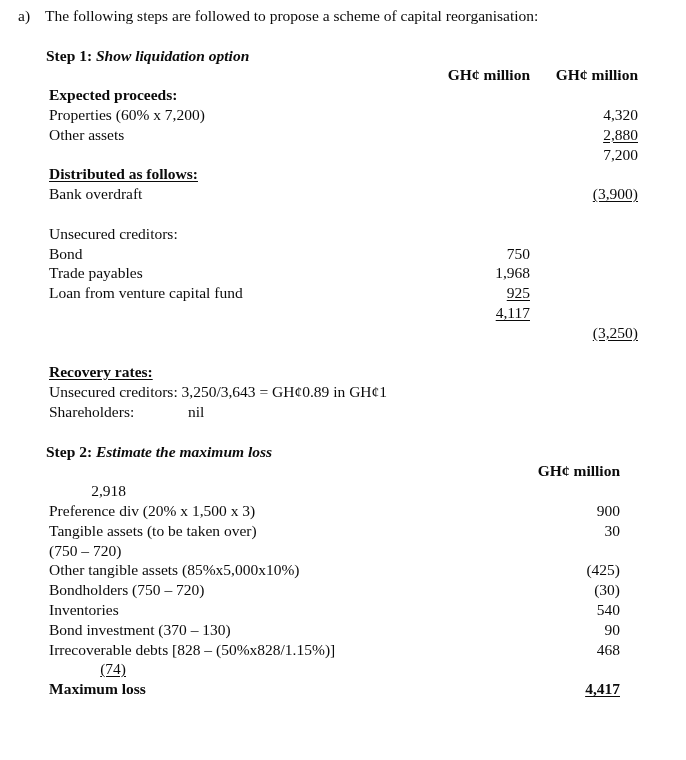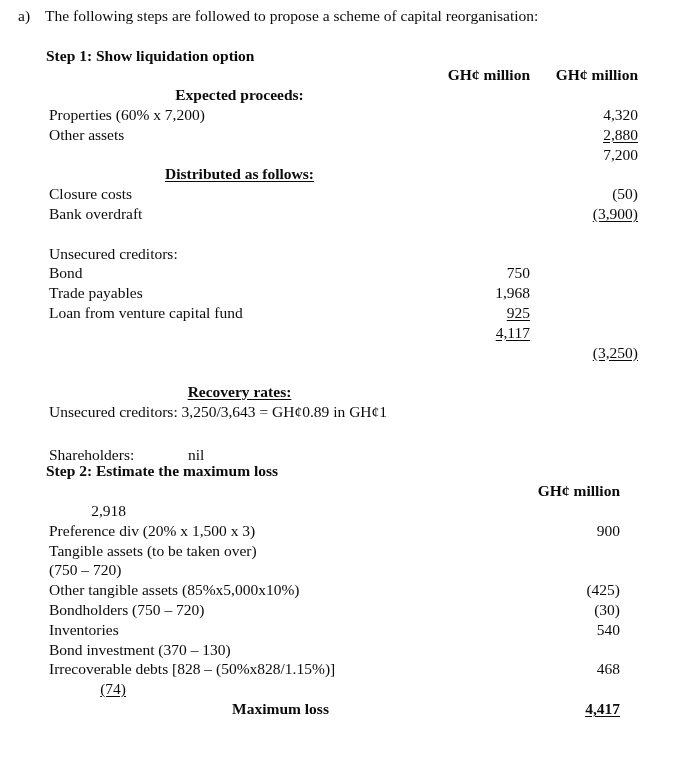--- a/index.html
+++ b/index.html
@@ -14,27 +14,27 @@
     line-height: var(--lh);
     overflow: hidden;
   }
   .page { width: 686px; padding: 6px 48px 0 18px; }
 
   .intro { display: flex; height: var(--lh); }
   .intro .marker { width: 27px; flex: none; }
   .intro .text { flex: 1; }
 
   .step-title { padding-left: 28px; height: var(--lh); margin-top: var(--lh); }
-  .b { font-weight: bold; text-align: center; }
-  .bi { font-weight: bold; }
+  .b { font-weight: bold; }
+  .bi { font-weight: bold; font-style: italic; }
   .u { text-decoration: underline; text-underline-offset: 2px; }
 
   .row { display: flex; height: var(--lh); align-items: baseline; }
   .row .label { flex: 1; padding-left: 31px; min-width: 0; }
-  .row .label .part1 { display: inline-block; width: 139px; margin-top: 23px; }
+  .row .label .part1 { display: inline-block; width: 139px; }
   .c1 { width: 100px; flex: none; text-align: right; }
   .c2 { width: 108px; flex: none; text-align: right; }
   .v  { width: 126px; flex: none; text-align: right; padding-right: 18px; }
   .header-row .c1, .header-row .c2, .header-row .v { font-weight: bold; }
 
   .dashline {
     display: inline-block;
     width: 62px;
     border-bottom: 1px solid var(--ink);
     text-align: right;
@@ -81,25 +81,20 @@
           <span class="label"></span>
           <span class="c1"></span>
           <span class="c2"><span>7,200</span></span>
         </div>
         <div class="row">
           <span class="label b"><span class="u">Distributed as follows:</span></span>
           <span class="c1"></span>
           <span class="c2"></span>
         </div>
         <div class="row">
-          <span class="label"><span>Closure costs</span></span>
-          <span class="c1"></span>
-          <span class="c2"><span>(50)</span></span>
-        </div>
-        <div class="row">
           <span class="label"><span>Bank overdraft</span></span>
           <span class="c1"></span>
           <span class="c2"><span class="u">(3,900)</span></span>
         </div>
         <div class="row"></div>
         <div class="row">
           <span class="label"><span>Unsecured creditors:</span></span>
           <span class="c1"></span>
           <span class="c2"></span>
         </div>
@@ -159,39 +154,41 @@
     <div id="step2-rows">
         <div class="row">
           <span class="v"><span>2,918</span></span>
         </div>
         <div class="row">
           <span class="label"><span>Preference div (20% x 1,500 x 3)</span></span>
           <span class="v"><span>900</span></span>
         </div>
         <div class="row">
           <span class="label"><span>Tangible assets (to be taken over)</span></span>
+          <span class="v"><span>30</span></span>
         </div>
         <div class="row">
           <span class="label"><span>(750 – 720)</span></span>
           <span class="v"></span>
         </div>
         <div class="row">
           <span class="label"><span>Other tangible assets (85%x5,000x10%)</span></span>
           <span class="v"><span>(425)</span></span>
         </div>
         <div class="row">
           <span class="label"><span>Bondholders (750 – 720)</span></span>
           <span class="v"><span>(30)</span></span>
         </div>
         <div class="row">
           <span class="label"><span>Inventories</span></span>
           <span class="v"><span>540</span></span>
         </div>
         <div class="row">
           <span class="label"><span>Bond investment (370 – 130)</span></span>
+          <span class="v"><span>90</span></span>
         </div>
         <div class="row">
           <span class="label"><span>Irrecoverable debts [828 – (50%x828/1.15%)]</span></span>
           <span class="v"><span>468</span></span>
         </div>
         <div class="row">
           <span class="v"><span class="u">(74)</span></span>
         </div>
         <div class="row">
           <span class="label b"><span>Maximum loss</span></span>

